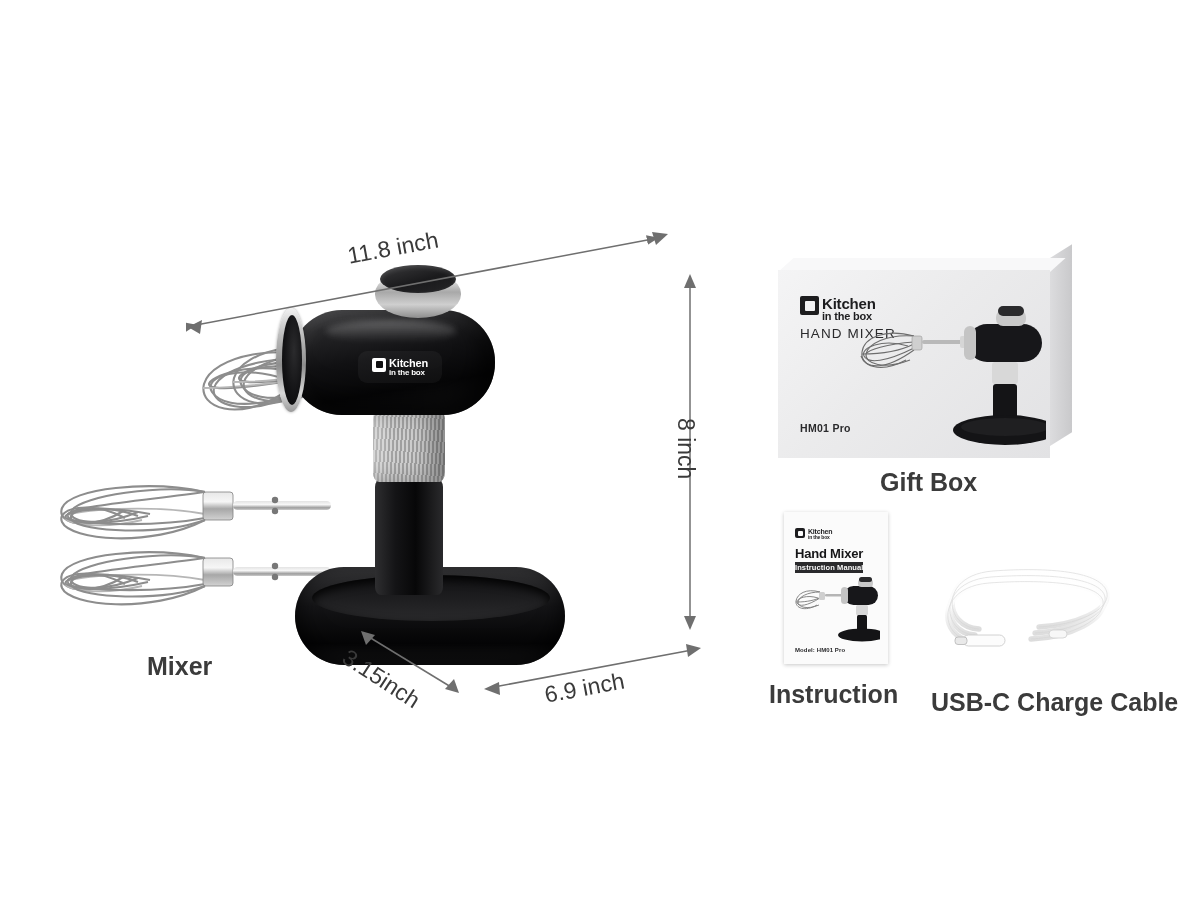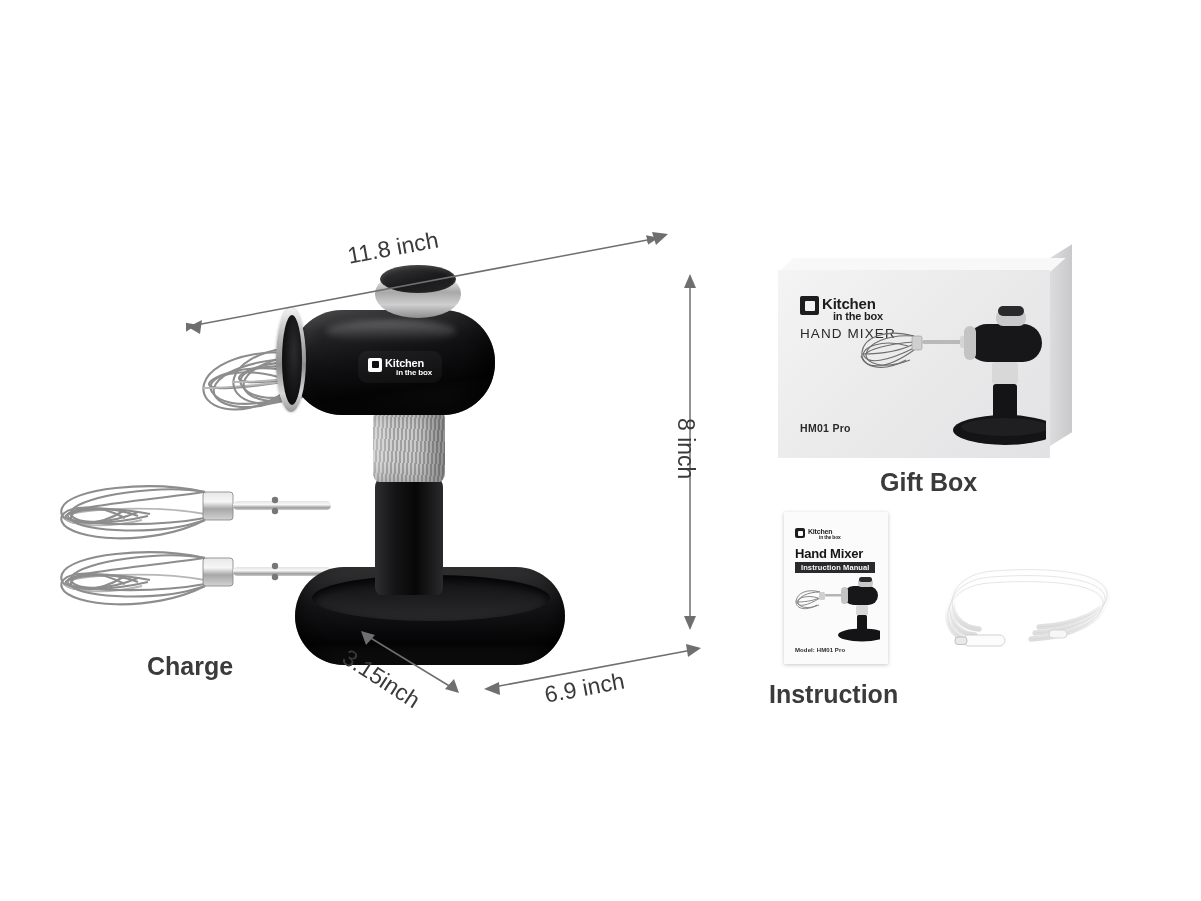--- a/index.html
+++ b/index.html
@@ -42,21 +42,21 @@
     border-radius: 2px;
     flex: none;
   }
   .kitb .mark::after {
     content: "";
     position: absolute;
     border-radius: 1px;
   }
   .kitb .words { display: flex; flex-direction: column; }
   .kitb .w1 { font-weight: 700; letter-spacing: -0.2px; }
-  .kitb .w2 { font-weight: 700; letter-spacing: -0.2px; margin-left: 11px; }
+  .kitb .w2 { font-weight: 700; letter-spacing: -0.2px; }
 
   
   #mixer { position: absolute; left: 170px; top: 255px; width: 540px; height: 420px; }
 
   .head {
     position: absolute;
     left: 120px; top: 55px;
     width: 205px; height: 105px;
     border-radius: 52px / 52px;
     background: linear-gradient(170deg, #4a4a4c 0%, #262628 18%, #111113 45%, #060607 70%, #1c1c1e 100%);
@@ -186,21 +186,21 @@
     box-shadow: 0 1px 4px rgba(0,0,0,.22);
   }
   .mn-brand { position: absolute; left: 11px; top: 16px; color: #1d1d1f; }
   .mn-title {
     position: absolute; left: 11px; top: 34px;
     font-size: 13px; font-weight: 700; color: #151517; letter-spacing: -.2px;
   }
   .mn-sub {
     position: absolute; left: 11px; top: 50px;
     font-size: 7.5px; font-weight: 700; color: #fafafa;
-    background: #2a2a2c; padding: 1px 6px; letter-spacing: .1px;
+    background: #2a2a2c; padding: 1px 0; letter-spacing: .1px;
   }
   .mn-model {
     position: absolute; left: 11px; bottom: 11px;
     font-size: 6px; font-weight: 700; color: #2a2a2c; letter-spacing: .1px;
   }
 
   
   #cable { position: absolute; left: 935px; top: 553px; width: 180px; height: 105px; }
 </style>
 </head>
@@ -248,21 +248,21 @@
         </linearGradient>
         <linearGradient id="sg1" x1="0" y1="0" x2="0" y2="1">
           <stop offset="0%" stop-color="#e3e3e3"></stop>
           <stop offset="40%" stop-color="#f7f7f7"></stop>
           <stop offset="75%" stop-color="#9d9d9d"></stop>
           <stop offset="100%" stop-color="#cccccc"></stop>
         </linearGradient>
       </defs>
     </svg>
   </div>
-  <div class="abs lbl lbl-big" style="left:147px; top:652px;">Charge</div>
+  <div class="abs lbl lbl-big" style="left:147px; top:652px;">Mixer</div>
 
   <div class="abs" style="left:186px; top:330px; width:290px; height:120px;">
     <svg width="290" height="120" viewBox="0 0 290 120">
       <g>
         <path class="wire" d="M150,34 C96,10 26,26 18,54 C12,78 52,92 96,64" stroke-width="2.6"></path>
         <path class="wire" d="M150,34 C100,20 34,36 28,58 C24,76 62,86 104,66" stroke-width="2.4"></path>
         <path class="wire" d="M150,40 C100,54 34,62 24,56 C16,50 58,30 110,42" stroke-width="2.4"></path>
         <path class="wire" d="M150,44 C104,74 40,84 26,62 C16,46 56,34 102,50" stroke-width="2.4"></path>
         <path class="wire-lt" d="M16,58 C60,58 112,50 152,42"></path>
       </g>
@@ -476,14 +476,15 @@
 
       <g>
         <rect x="28" y="82" width="42" height="11" rx="5.5" fill="#fcfcfc" stroke="#cdcdcd" stroke-width=".9"></rect>
         <rect x="20" y="84" width="12" height="7.5" rx="3" fill="#e9e9e9" stroke="#b5b5b5" stroke-width=".8"></rect>
       </g>
       <g>
         <rect x="114" y="77" width="18" height="8" rx="4" fill="#f7f7f7" stroke="#cfcfcf" stroke-width=".8"></rect>
       </g>
     </svg>
   </div>
+  <div class="abs lbl lbl-big" style="left:931px; top:688px;">USB-C Charge Cable</div>
 
 </div>
 
 </body></html>

